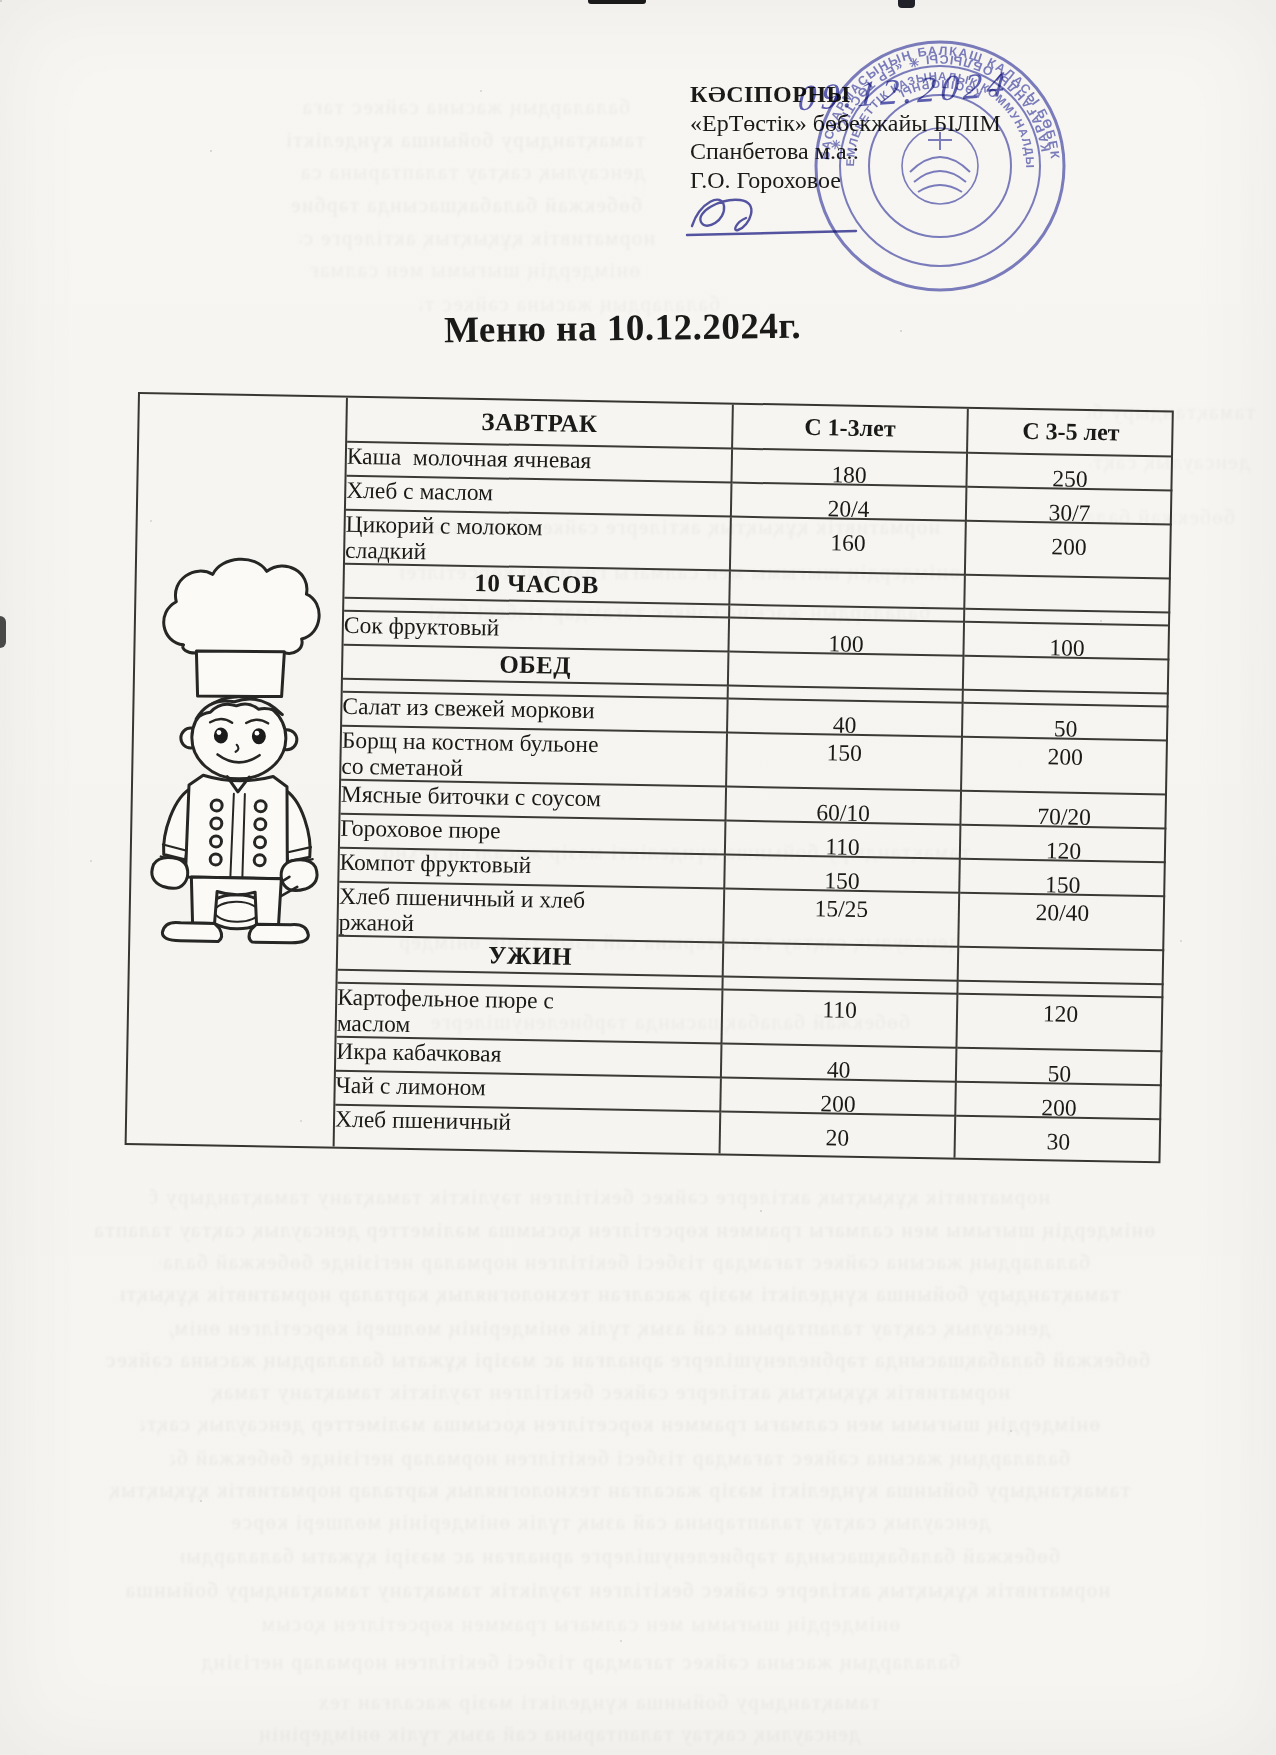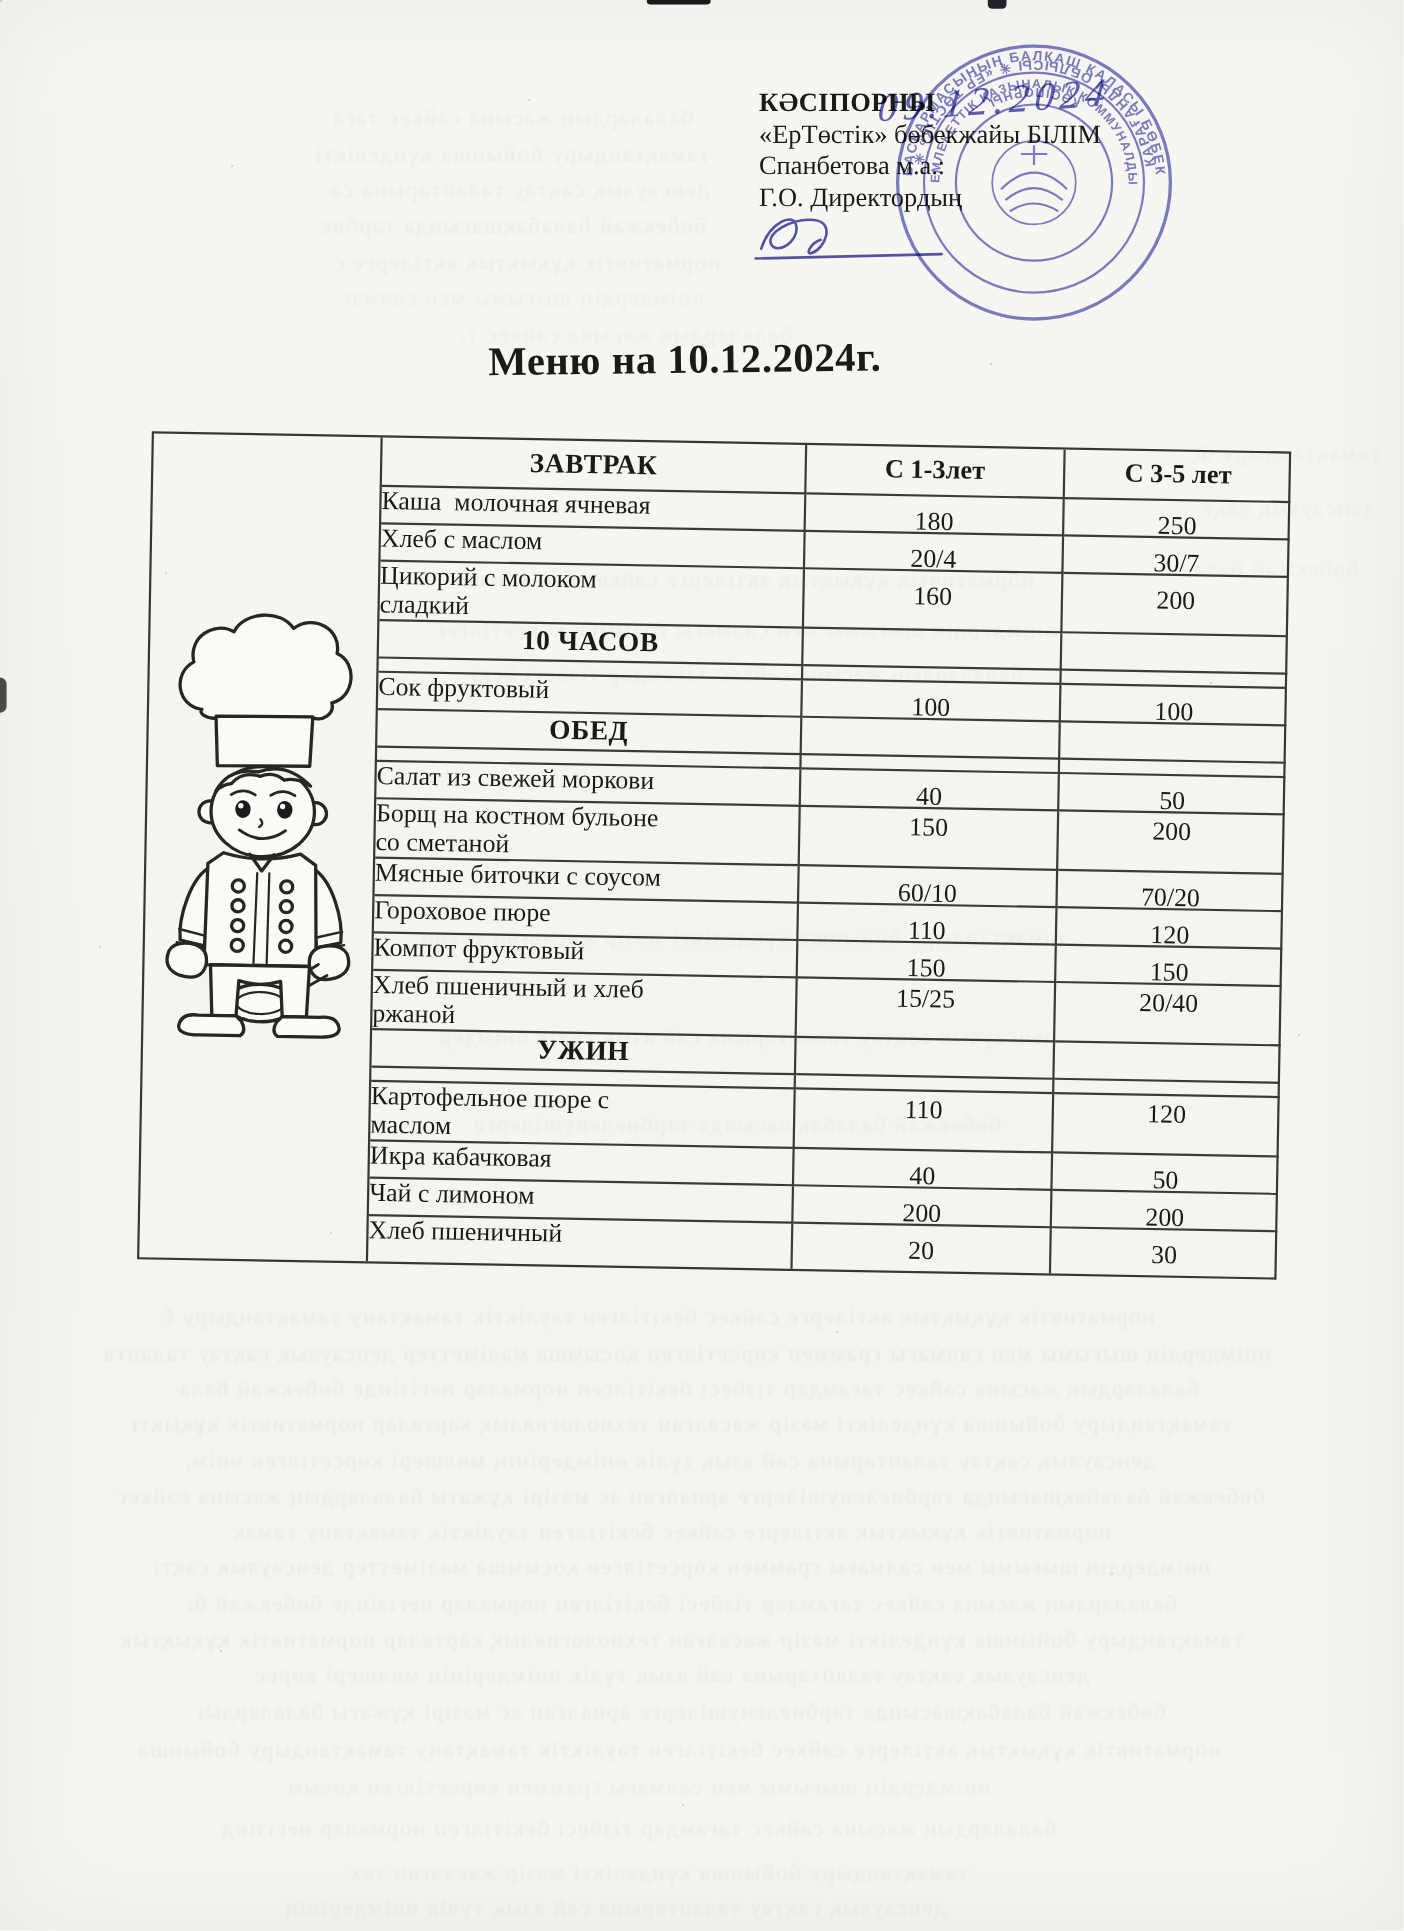--- a/index.html
+++ b/index.html
@@ -104,21 +104,21 @@
     <div class="ghost" style="top: 1612px; left: 260px; width: 640px; opacity: 0.09;">өнімдердің шығымы мен салмағы граммен көрсетілген қосымша мәліметтер денсаулық сақтау талаптарына сай азық түлік өнімдерінің мөлшері көрсетілген</div>
     <div class="ghost" style="top: 1650px; left: 200px; width: 760px; opacity: 0.1;">балалардың жасына сәйкес тағамдар тізбесі бекітілген нормалар негізінде бөбекжай балабақшасында тәрбиеленушілерге арналған ас мәзірі құжаты</div>
     <div class="ghost" style="top: 1690px; left: 320px; width: 560px; opacity: 0.09;">тамақтандыру бойынша күнделікті мәзір жасалған технологиялық карталар нормативтік құқықтық актілерге сәйкес бекітілген тәуліктік тамақтану</div>
     <div class="ghost" style="top: 1722px; left: 260px; width: 600px; opacity: 0.09;">денсаулық сақтау талаптарына сай азық түлік өнімдерінің мөлшері көрсетілген өнімдердің шығымы мен салмағы граммен көрсетілген қосымша мәліметтер</div>
   </div>
 
 <div class="approval">
   <div class="b">КӘСІПОРНЫ</div>
   <div>«ЕрТөстік» бөбекжайы БІЛІМ</div>
   <div>Спанбетова м.а.:</div>
-  <div>Г.О. Директордың</div>
+  <div>Г.О. Гороховое</div>
 </div>
 
 <div class="hand-date">09.12.2024</div>
 
 <svg class="signature" width="190" height="56" viewBox="0 0 190 56">
   <g fill="none" stroke="#44449f" stroke-width="2.4" stroke-linecap="round" opacity=".9">
     <path d="M8,38 C16,14 38,4 40,18 C42,32 22,44 17,34 C12,24 36,10 56,12 C76,14 66,38 54,42 C48,44 52,34 62,30"></path>
     <path d="M3,47 L172,43"></path>
   </g>
 </svg>

